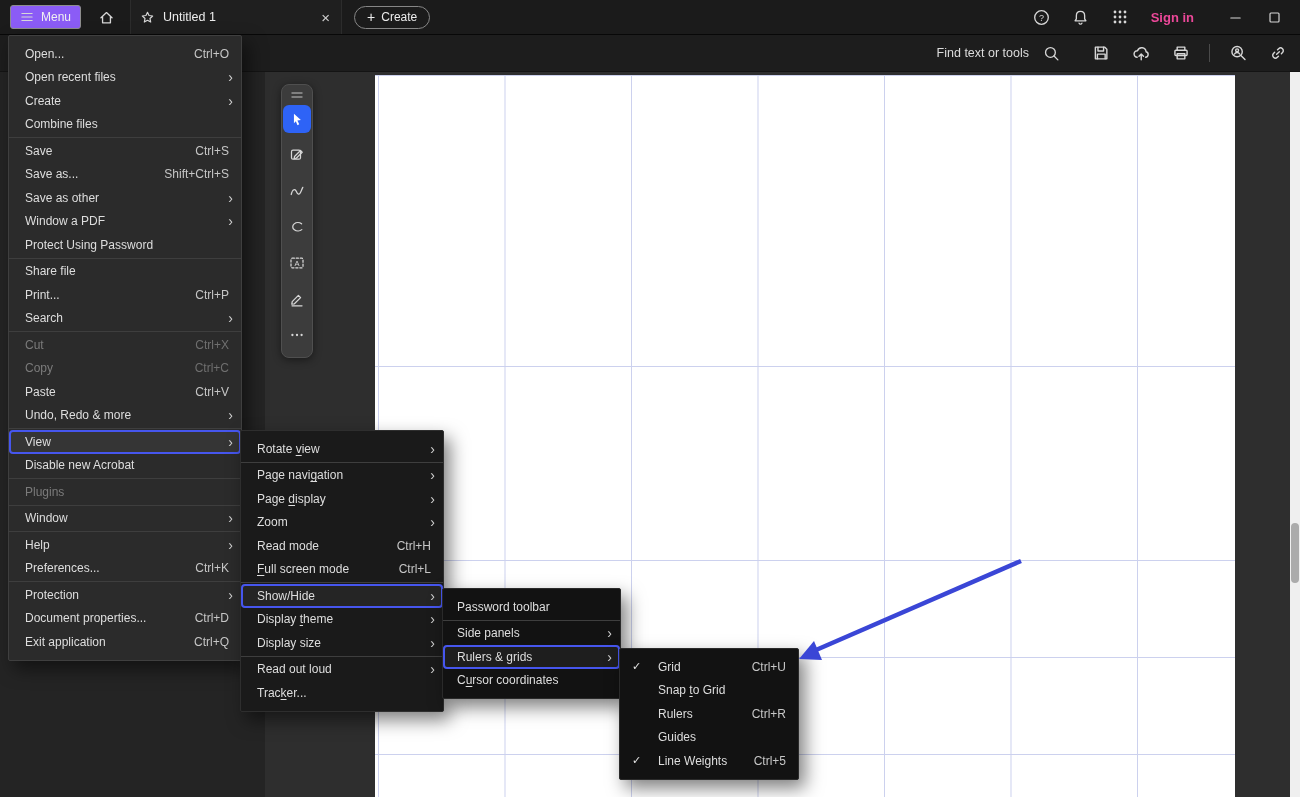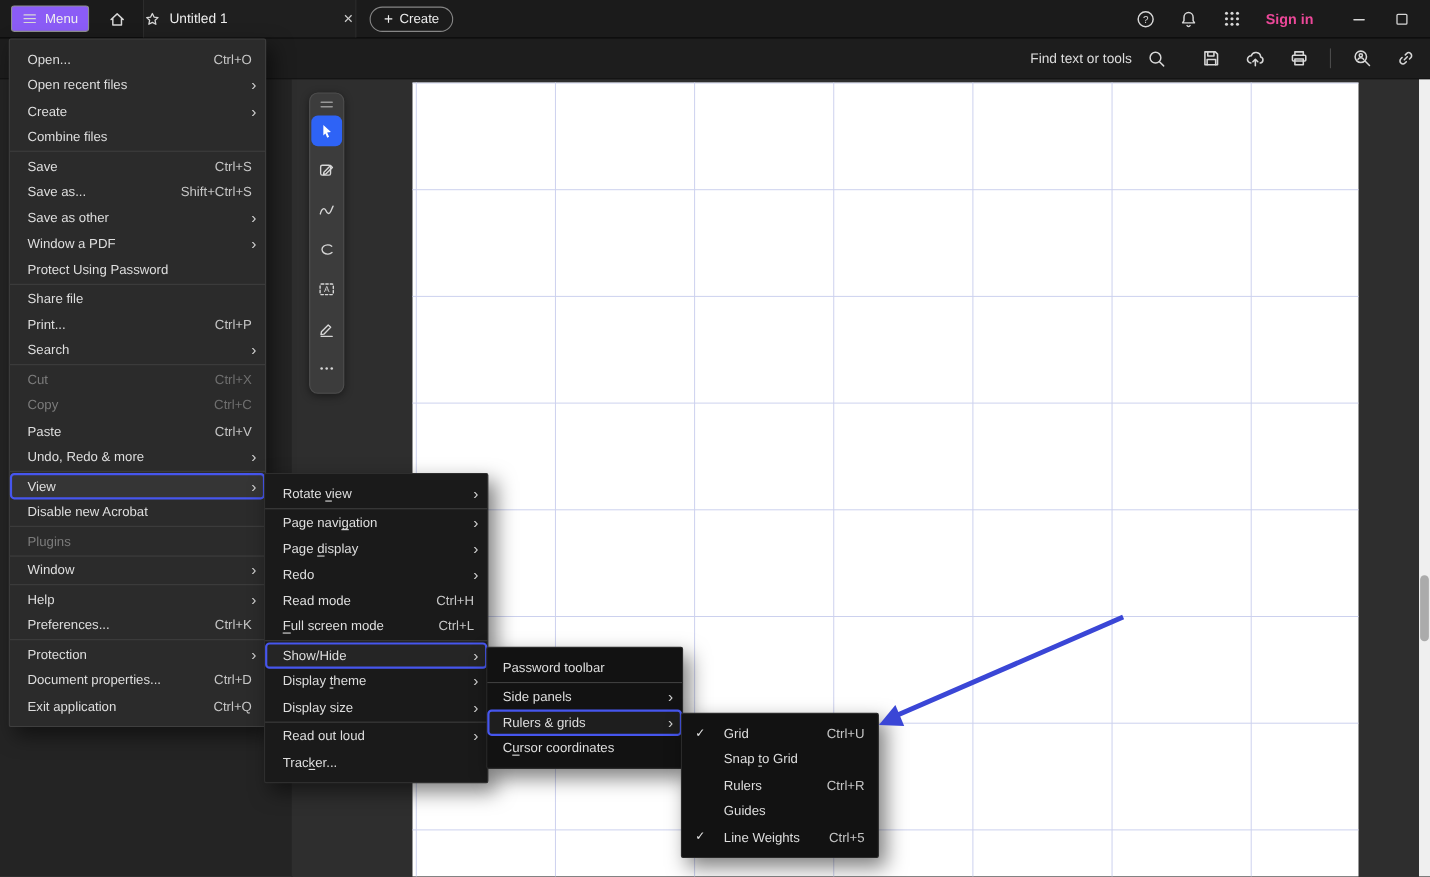--- a/index.html
+++ b/index.html
@@ -7,21 +7,21 @@
     font-family:"Liberation Sans","DejaVu Sans",sans-serif;font-size:12px;color:var(--text-primary);
     background:var(--canvas-bg);-webkit-font-smoothing:antialiased;}
   .ic{display:inline-flex;align-items:center;justify-content:center;}
   .ic svg{stroke:#d7d7d7;fill:none;stroke-width:1.25;stroke-linecap:round;stroke-linejoin:round;}
   
   .titlebar{position:absolute;left:0;top:0;width:100%;height:34px;background:var(--titlebar-bg);
     display:flex;align-items:center;border-bottom:1px solid #080808;z-index:4;}
   .menu-btn{margin-left:10px;height:24px;padding:0 9px;display:flex;gap:7px;align-items:center;
     background:#8b5cf6;border:1px solid #8d8d8d;border-radius:3px;color:#f0f0f0;font-size:12px;}
   .home-btn{margin-left:13px;width:24px;height:24px;}
-  .tab{margin-left:12px;width:192px;height:100%;display:flex;align-items:center;gap:8px;padding:0 0;
+  .tab{margin-left:12px;width:192px;height:100%;display:flex;align-items:center;gap:8px;padding:0 9px;
     border-left:1px solid #2c2c2c;border-right:1px solid #2c2c2c;background:#1f1f1f;}
   .tab-title{font-size:12.5px;color:#ececec;flex:1;white-space:nowrap;}
   .tab-close{color:#cfcfcf;font-size:15px;line-height:1;padding:0 2px;}
   .create-btn{margin-left:12px;height:23px;padding:0 12px;border:1px solid #868686;border-radius:12px;
     background:transparent;color:#ececec;display:flex;align-items:center;gap:6px;font-size:12px;}
   .plus-glyph{font-size:14px;line-height:1;}
   .tb-right{margin-left:auto;display:flex;align-items:center;gap:15px;padding-right:14px;}
   .tb-right .ic{width:24px;height:24px;}
   .signin{font-size:13px;font-weight:bold;color:#ec4899;margin:0 4px;}
   .winctl{margin-left:10px;}
@@ -439,21 +439,21 @@
           <span class="subarrow">›</span>
         </span>
       </div>
       <div class="menu-item">
         <span class="mlabel">Page <u>d</u>isplay</span>
         <span class="mright">
           <span class="subarrow">›</span>
         </span>
       </div>
       <div class="menu-item">
-        <span class="mlabel">Redo</span>
+        <span class="mlabel">Zoom</span>
         <span class="mright">
           <span class="subarrow">›</span>
         </span>
       </div>
       <div class="menu-item">
         <span class="mlabel">Read mode</span>
         <span class="mright">
           <span class="shortcut">Ctrl+H</span>
         </span>
       </div>

